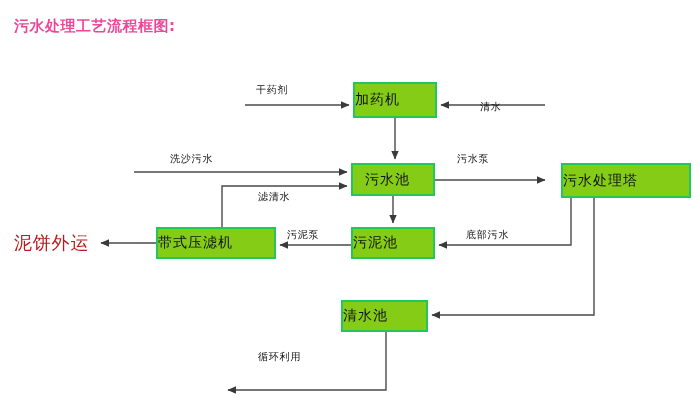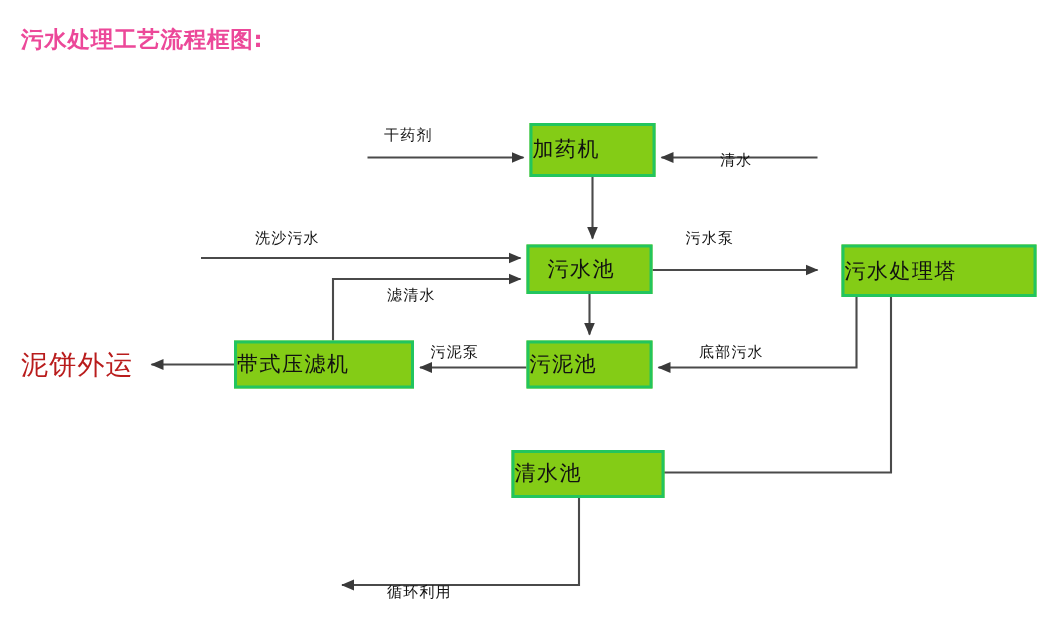--- a/index.html
+++ b/index.html
@@ -117,35 +117,35 @@
   </div>
 
   <div class="node" style="left:351px;top:227px;width:84px;height:32px;">
     <span>污泥池</span>
   </div>
 
   <div class="node" style="left:156px;top:227px;width:120px;height:32px;">
     <span>带式压滤机</span>
   </div>
 
-  <div class="node" style="left:341px;top:300px;width:102px;height:32px;">
+  <div class="node" style="left:341px;top:300px;width:87px;height:32px;">
     <span>清水池</span>
   </div>
 
   <div class="edge-label" style="left:256px;top:83px;">干药剂</div>
 
   <div class="edge-label" style="left:480px;top:100px;">清水</div>
 
   <div class="edge-label" style="left:170px;top:152px;">洗沙污水</div>
 
   <div class="edge-label" style="left:457px;top:152px;">污水泵</div>
 
   <div class="edge-label" style="left:258px;top:190px;">滤清水</div>
 
   <div class="edge-label" style="left:287px;top:228px;text-align:center;">污泥泵</div>
 
   <div class="edge-label" style="left:466px;top:228px;">底部污水</div>
 
-  <div class="edge-label" style="left:258px;top:388px;">循环利用</div>
+  <div class="edge-label" style="left:258px;top:350px;">循环利用</div>
 
   <div class="term-label" style="left:14px;top:231px;">泥饼外运</div>
 
 </div>
 
 </body></html>

